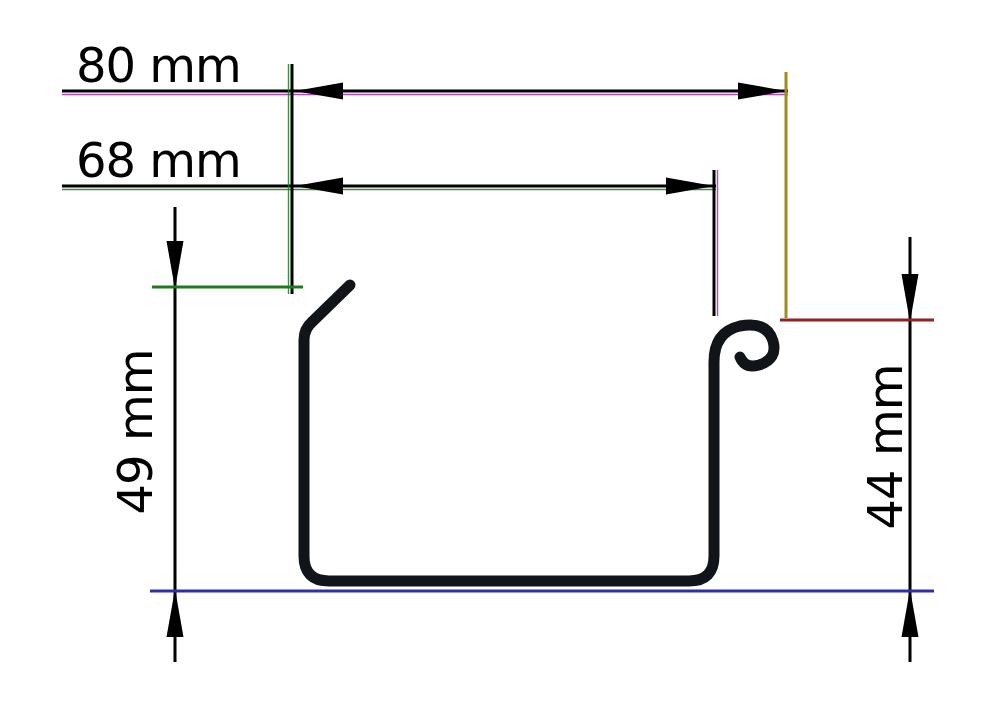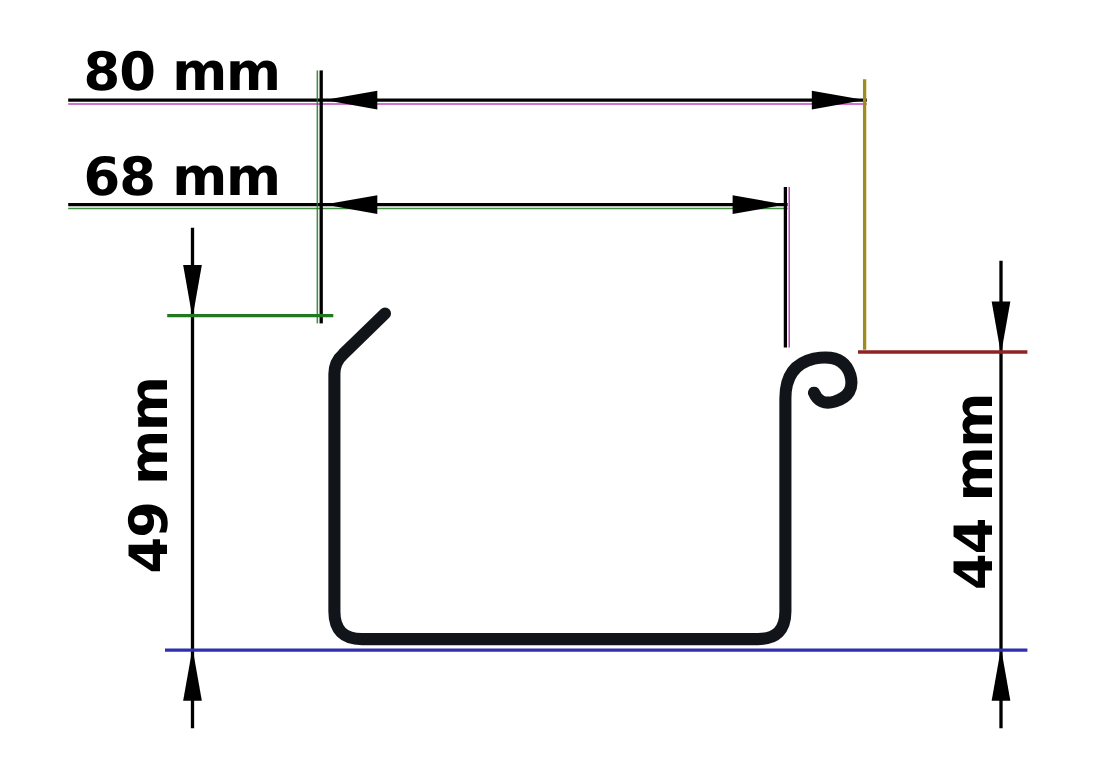--- a/index.html
+++ b/index.html
@@ -7,21 +7,20 @@
     padding: 0;
     background: #ffffff;
   }
   .canvas {
     position: relative;
     width: 1000px;
     height: 713px;
     background: #ffffff;
     overflow: hidden;
     font-family: "DejaVu Sans", sans-serif;
-    font-weight: bold;
   }
   svg { display: block; }
   .dim-label {
     font-family: "DejaVu Sans", sans-serif;
     font-size: 48px;
     letter-spacing: -1px;
     fill: #000000;
   }
   .k  { stroke: #000000; }
   .thin { stroke-width: 3; fill: none; }

